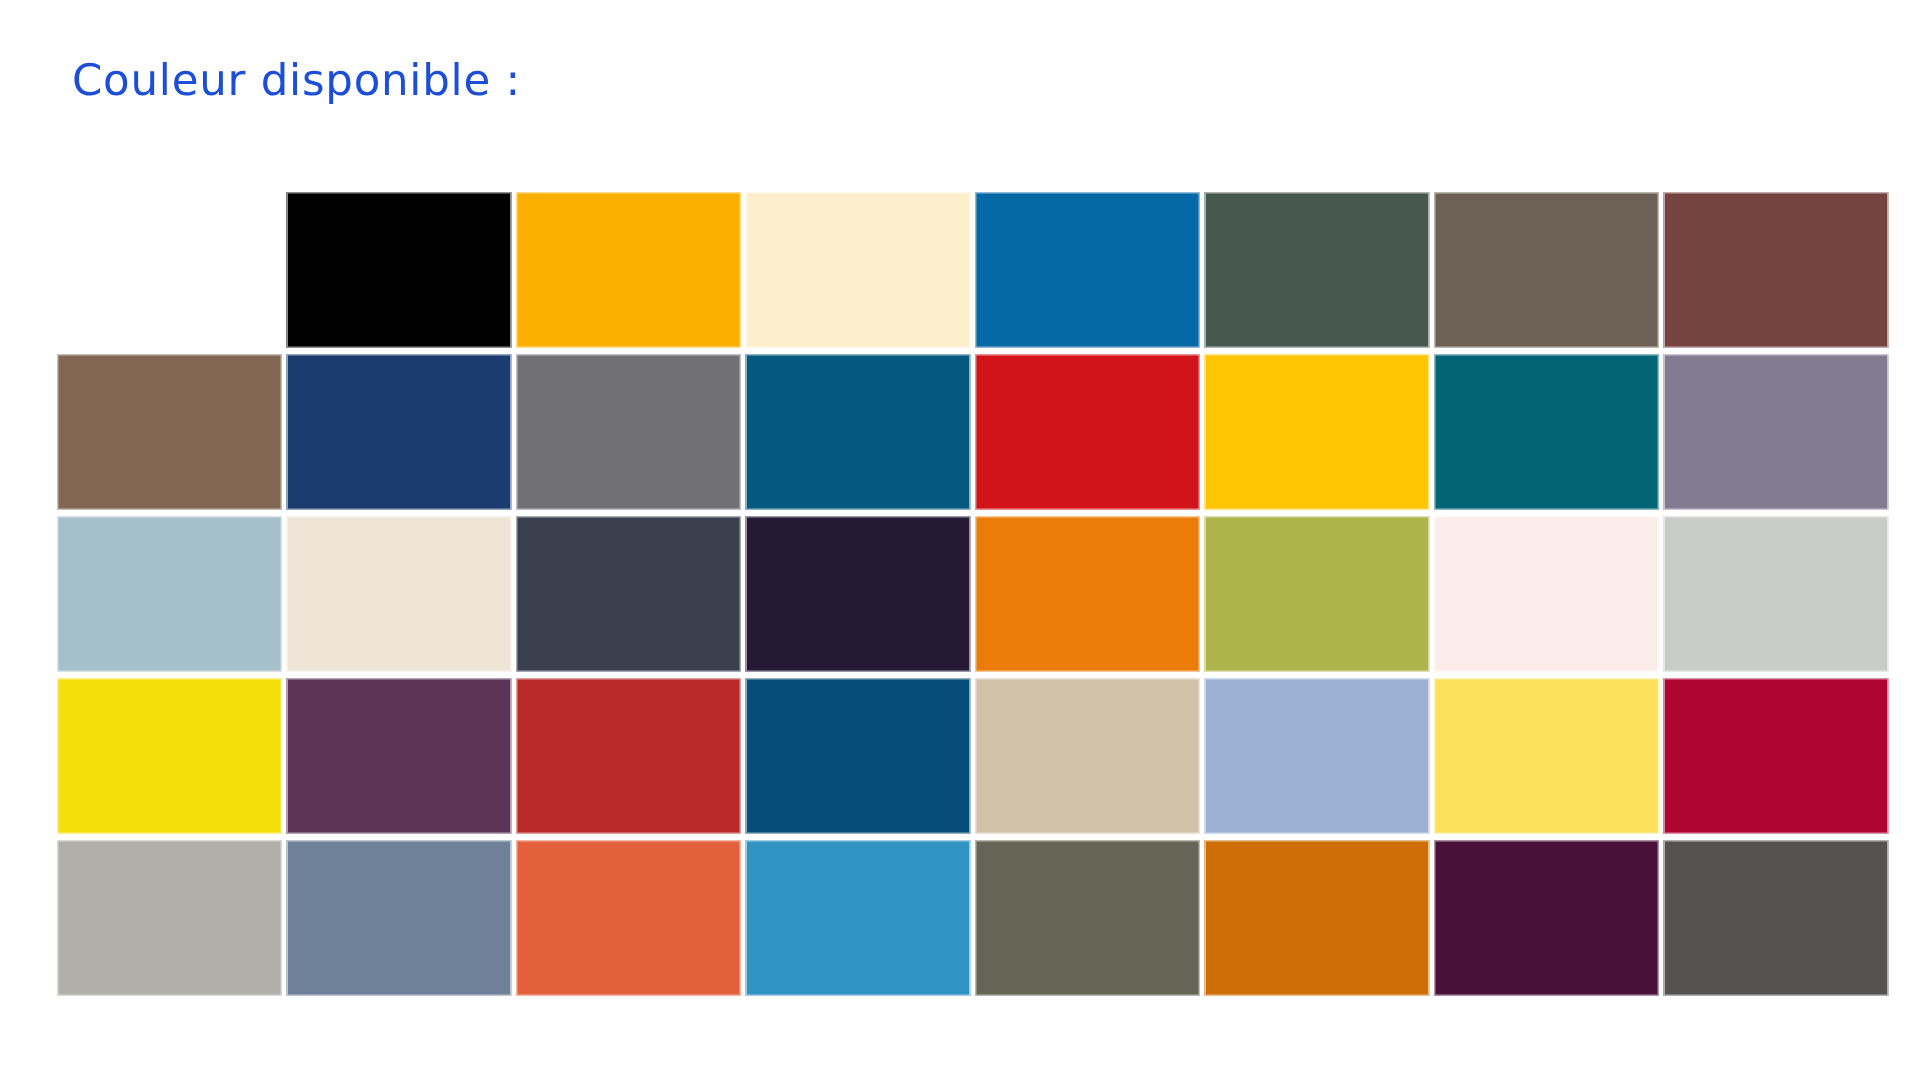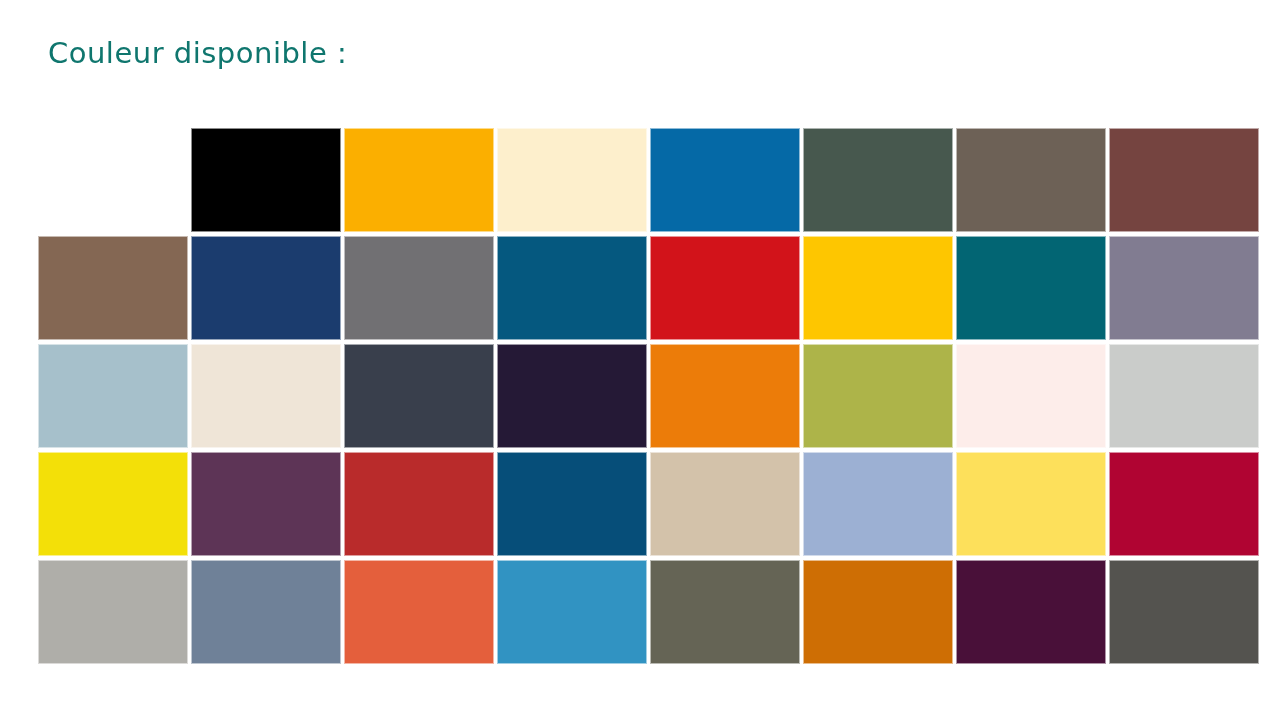--- a/index.html
+++ b/index.html
@@ -54,21 +54,21 @@
   .swatch-cell.filled {
     box-shadow: 0 0 0 1px rgba(255,255,255,0.55) inset;
   }
   .swatch-cell.empty {
     background: transparent;
   }
 </style>
 </head>
 <body style="background: rgb(255, 255, 255);">
 
-<div class="page-title" style="color: #0f766e;">Couleur disponible :</div>
+<div class="page-title" style="color: #1d4ed8;">Couleur disponible :</div>
 
 <div class="swatch-grid">
     <div class="swatch-row" style="height: 104px; column-gap: 3px;">
       <div class="swatch-cell empty" style="flex: 0 0 150px; width: 150px; height: 104px;"></div>
       <div class="swatch-cell filled" style="flex: 0 0 150px; width: 150px; height: 104px; background: rgb(0, 0, 0);"></div>
       <div class="swatch-cell filled" style="flex: 0 0 150px; width: 150px; height: 104px; background: rgb(251, 175, 0);"></div>
       <div class="swatch-cell filled" style="flex: 0 0 150px; width: 150px; height: 104px; background: rgb(253, 239, 204);"></div>
       <div class="swatch-cell filled" style="flex: 0 0 150px; width: 150px; height: 104px; background: rgb(5, 105, 166);"></div>
       <div class="swatch-cell filled" style="flex: 0 0 150px; width: 150px; height: 104px; background: rgb(71, 88, 78);"></div>
       <div class="swatch-cell filled" style="flex: 0 0 150px; width: 150px; height: 104px; background: rgb(109, 97, 86);"></div>

